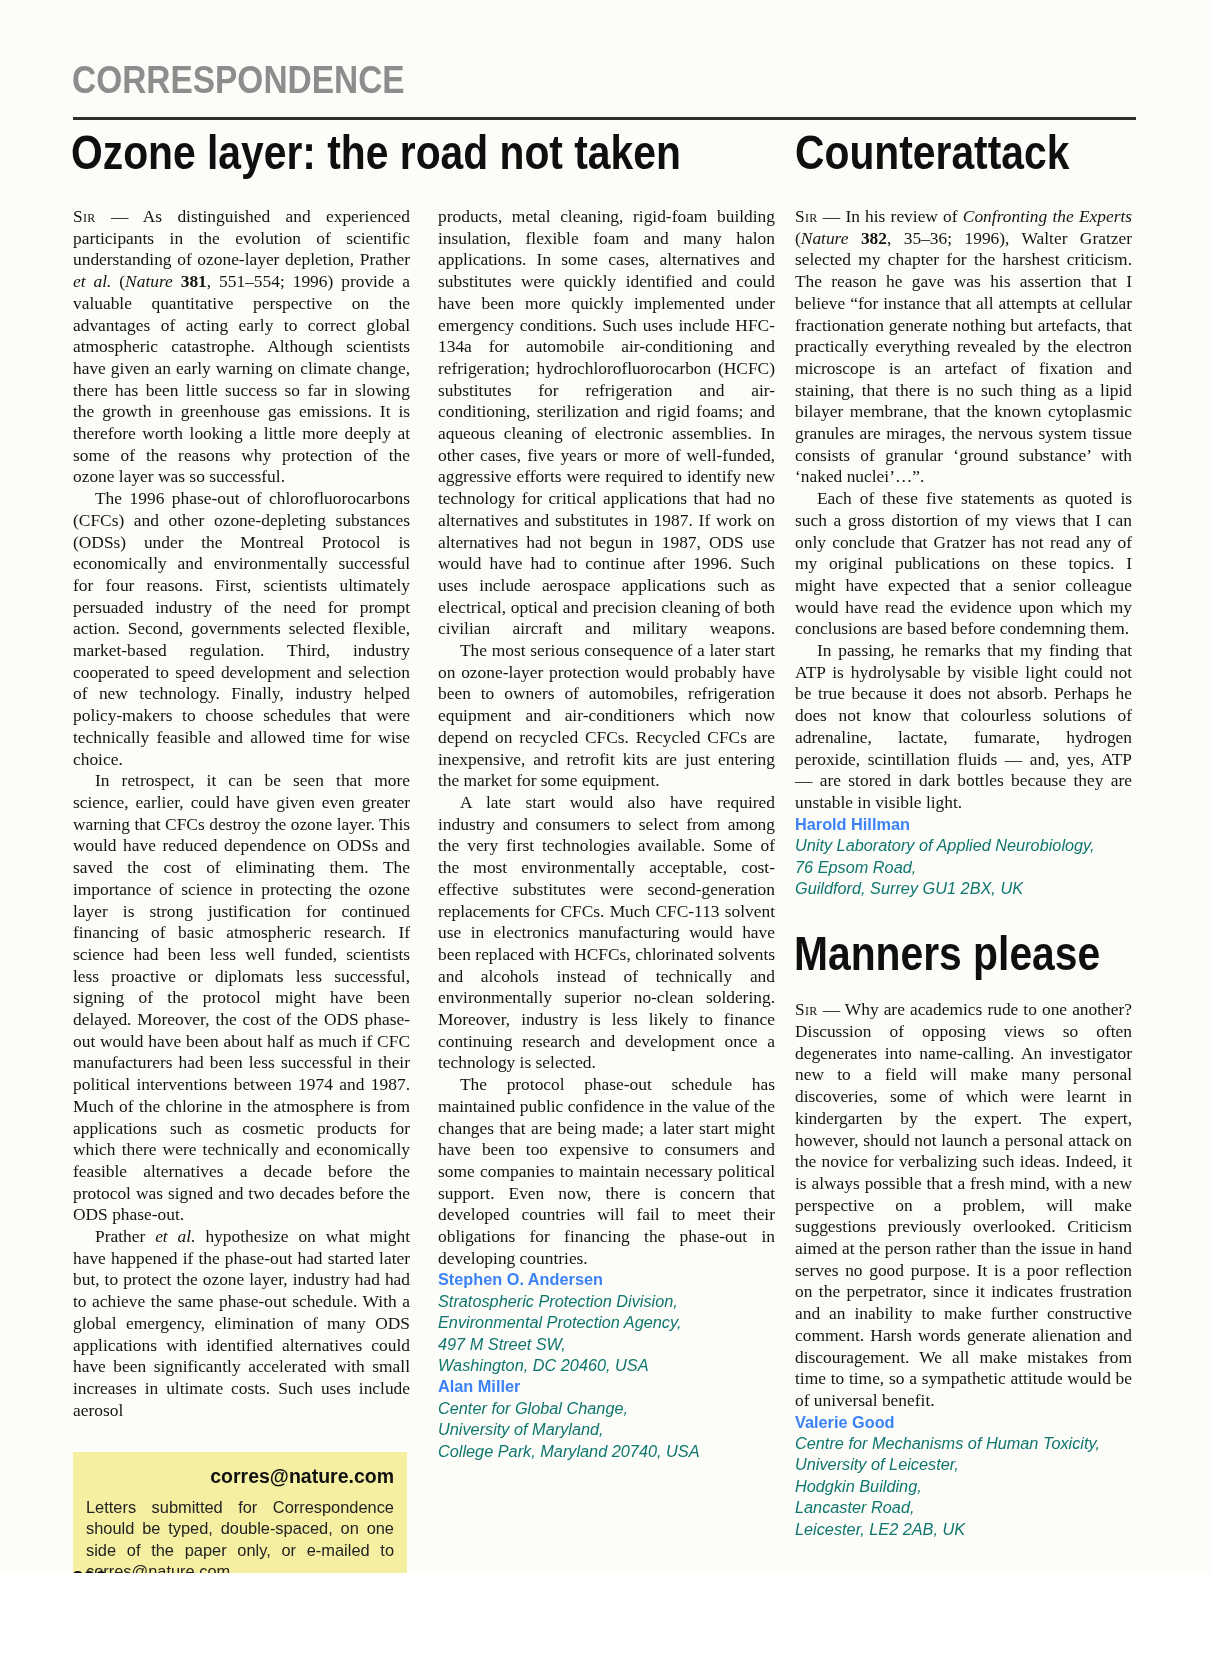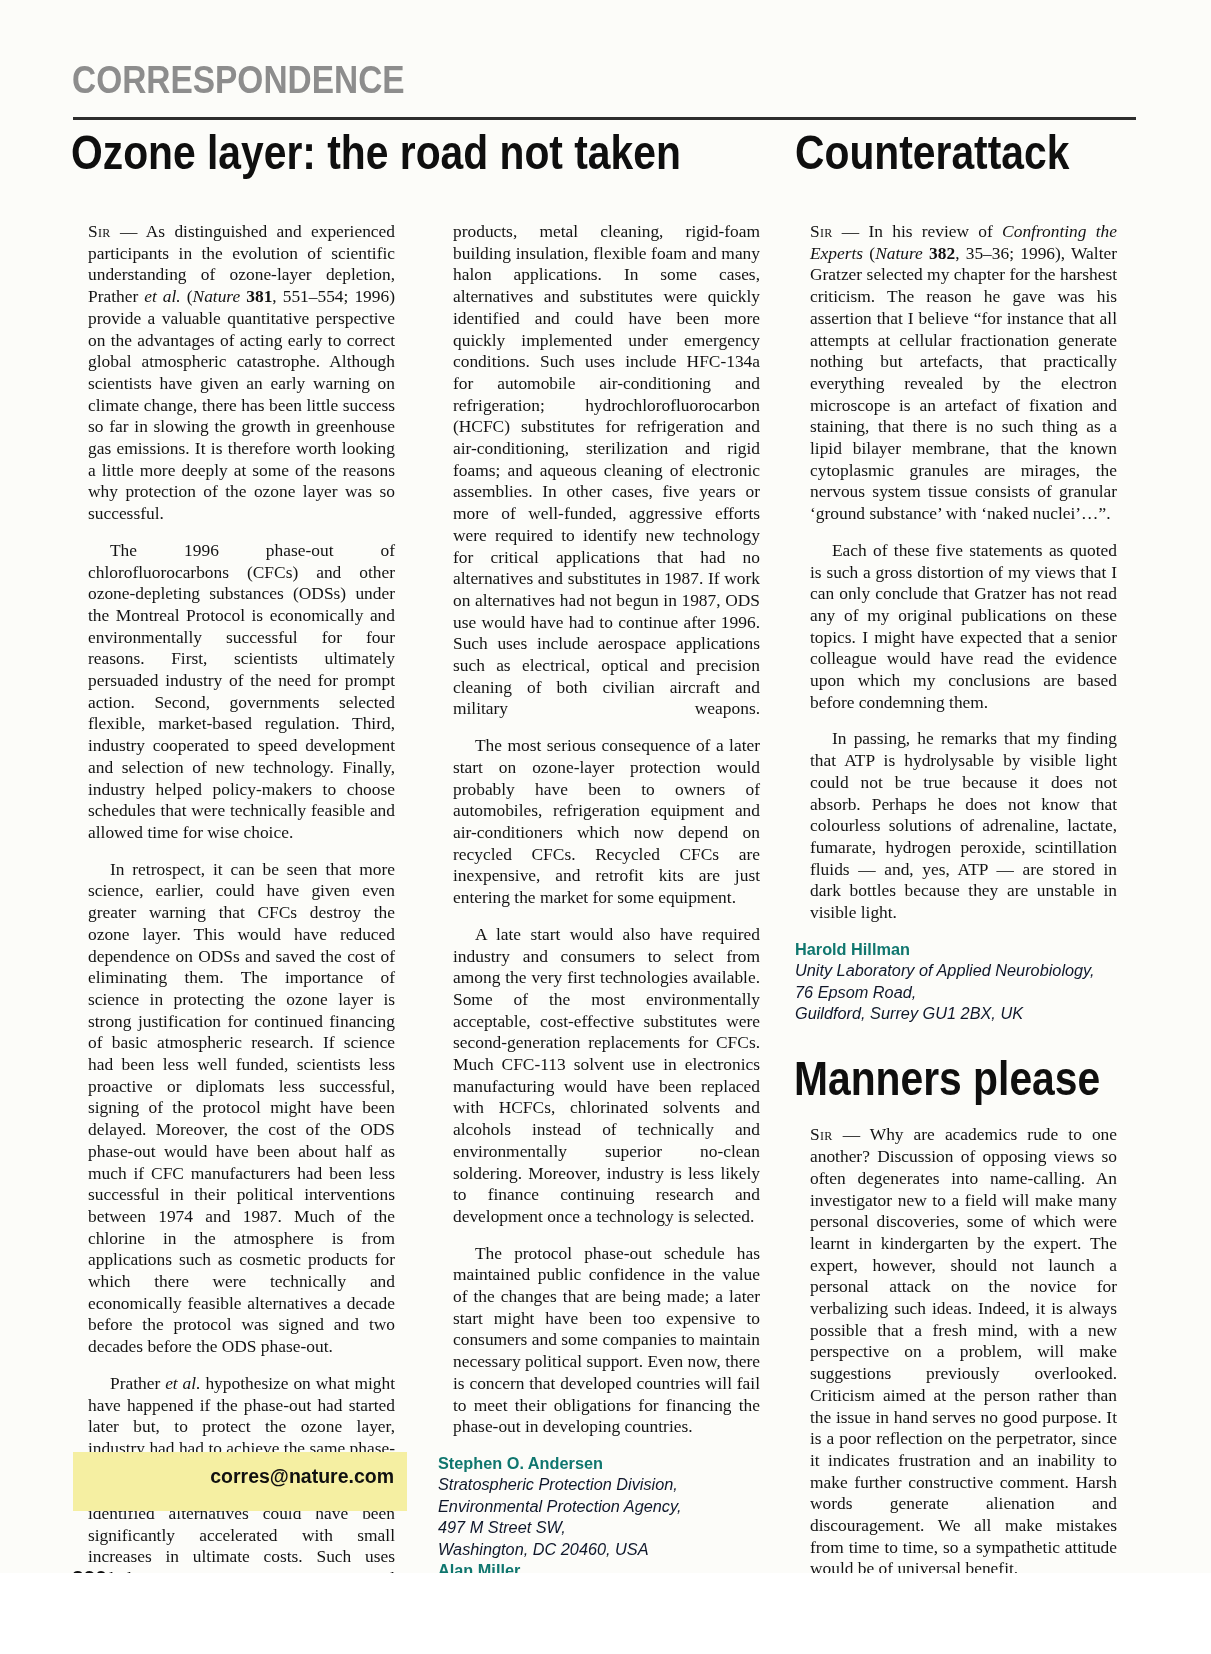--- a/index.html
+++ b/index.html
@@ -34,33 +34,33 @@
   .title-ozone   { position:absolute; left:71px;  top:128px; }
   .title-counter { position:absolute; left:795px; top:128px; }
   .title-inline  { position:static; margin:30px 0 20px -1px; }
 
   .col { position:absolute; top:206px; width:337px; }
   .col1 { left:73px; }
   .col2 { left:438px; }
   .col3 { left:795px; }
 
   .para {
-    margin:15px;
+    margin:0;
     font-size:17.4px; line-height:21.7px;
     text-align:justify;
   }
   .indent { text-indent:22px; }
   .split-end { text-align-last:justify; }
   .italic { font-style:italic; }
   .bold { font-weight:700; }
   .smallcaps { font-variant:small-caps; letter-spacing:0.3px; }
 
   .sig { font-family:"Liberation Sans", sans-serif; font-size:16.3px; line-height:21.4px; }
-  .sig-name { font-weight:700; color:#0f766e; }
-  .sig-line { font-style:italic; color:#0f172a; }
+  .sig-name { font-weight:700; color:#3b82f6; }
+  .sig-line { font-style:italic; color:#0f766e; }
 
   .infobox {
     position:absolute; left:73px; top:1452px; width:334px;
     box-sizing:border-box;
     background:var(--info-box-bg,#f5efa2);
     padding:11px 13px 14px;
     font-family:"Liberation Sans", sans-serif;
   }
   .infobox-title { text-align:right; font-weight:700; font-size:19.5px; margin:2px 0 9px; color:#101010; }
   .infobox-body  { margin:0; font-size:16.4px; line-height:21.4px; text-align:justify; color:#222222; }
@@ -130,17 +130,18 @@
       <div class="sig-line">Centre for Mechanisms of Human Toxicity,</div>
       <div class="sig-line">University of Leicester,</div>
       <div class="sig-line">Hodgkin Building,</div>
       <div class="sig-line">Lancaster Road,</div>
       <div class="sig-line">Leicester, LE2 2AB, UK</div>
     </div>
   </div>
 
   <div class="infobox">
     <div class="infobox-title">corres@nature.com</div>
+    <p class="infobox-body">Letters submitted for Correspondence should be typed, double-spaced, on one side of the paper only, or e-mailed to corres@nature.com</p>
   </div>
 
   <div class="page-num">390</div>
 
 </div>
 
 </body></html>

